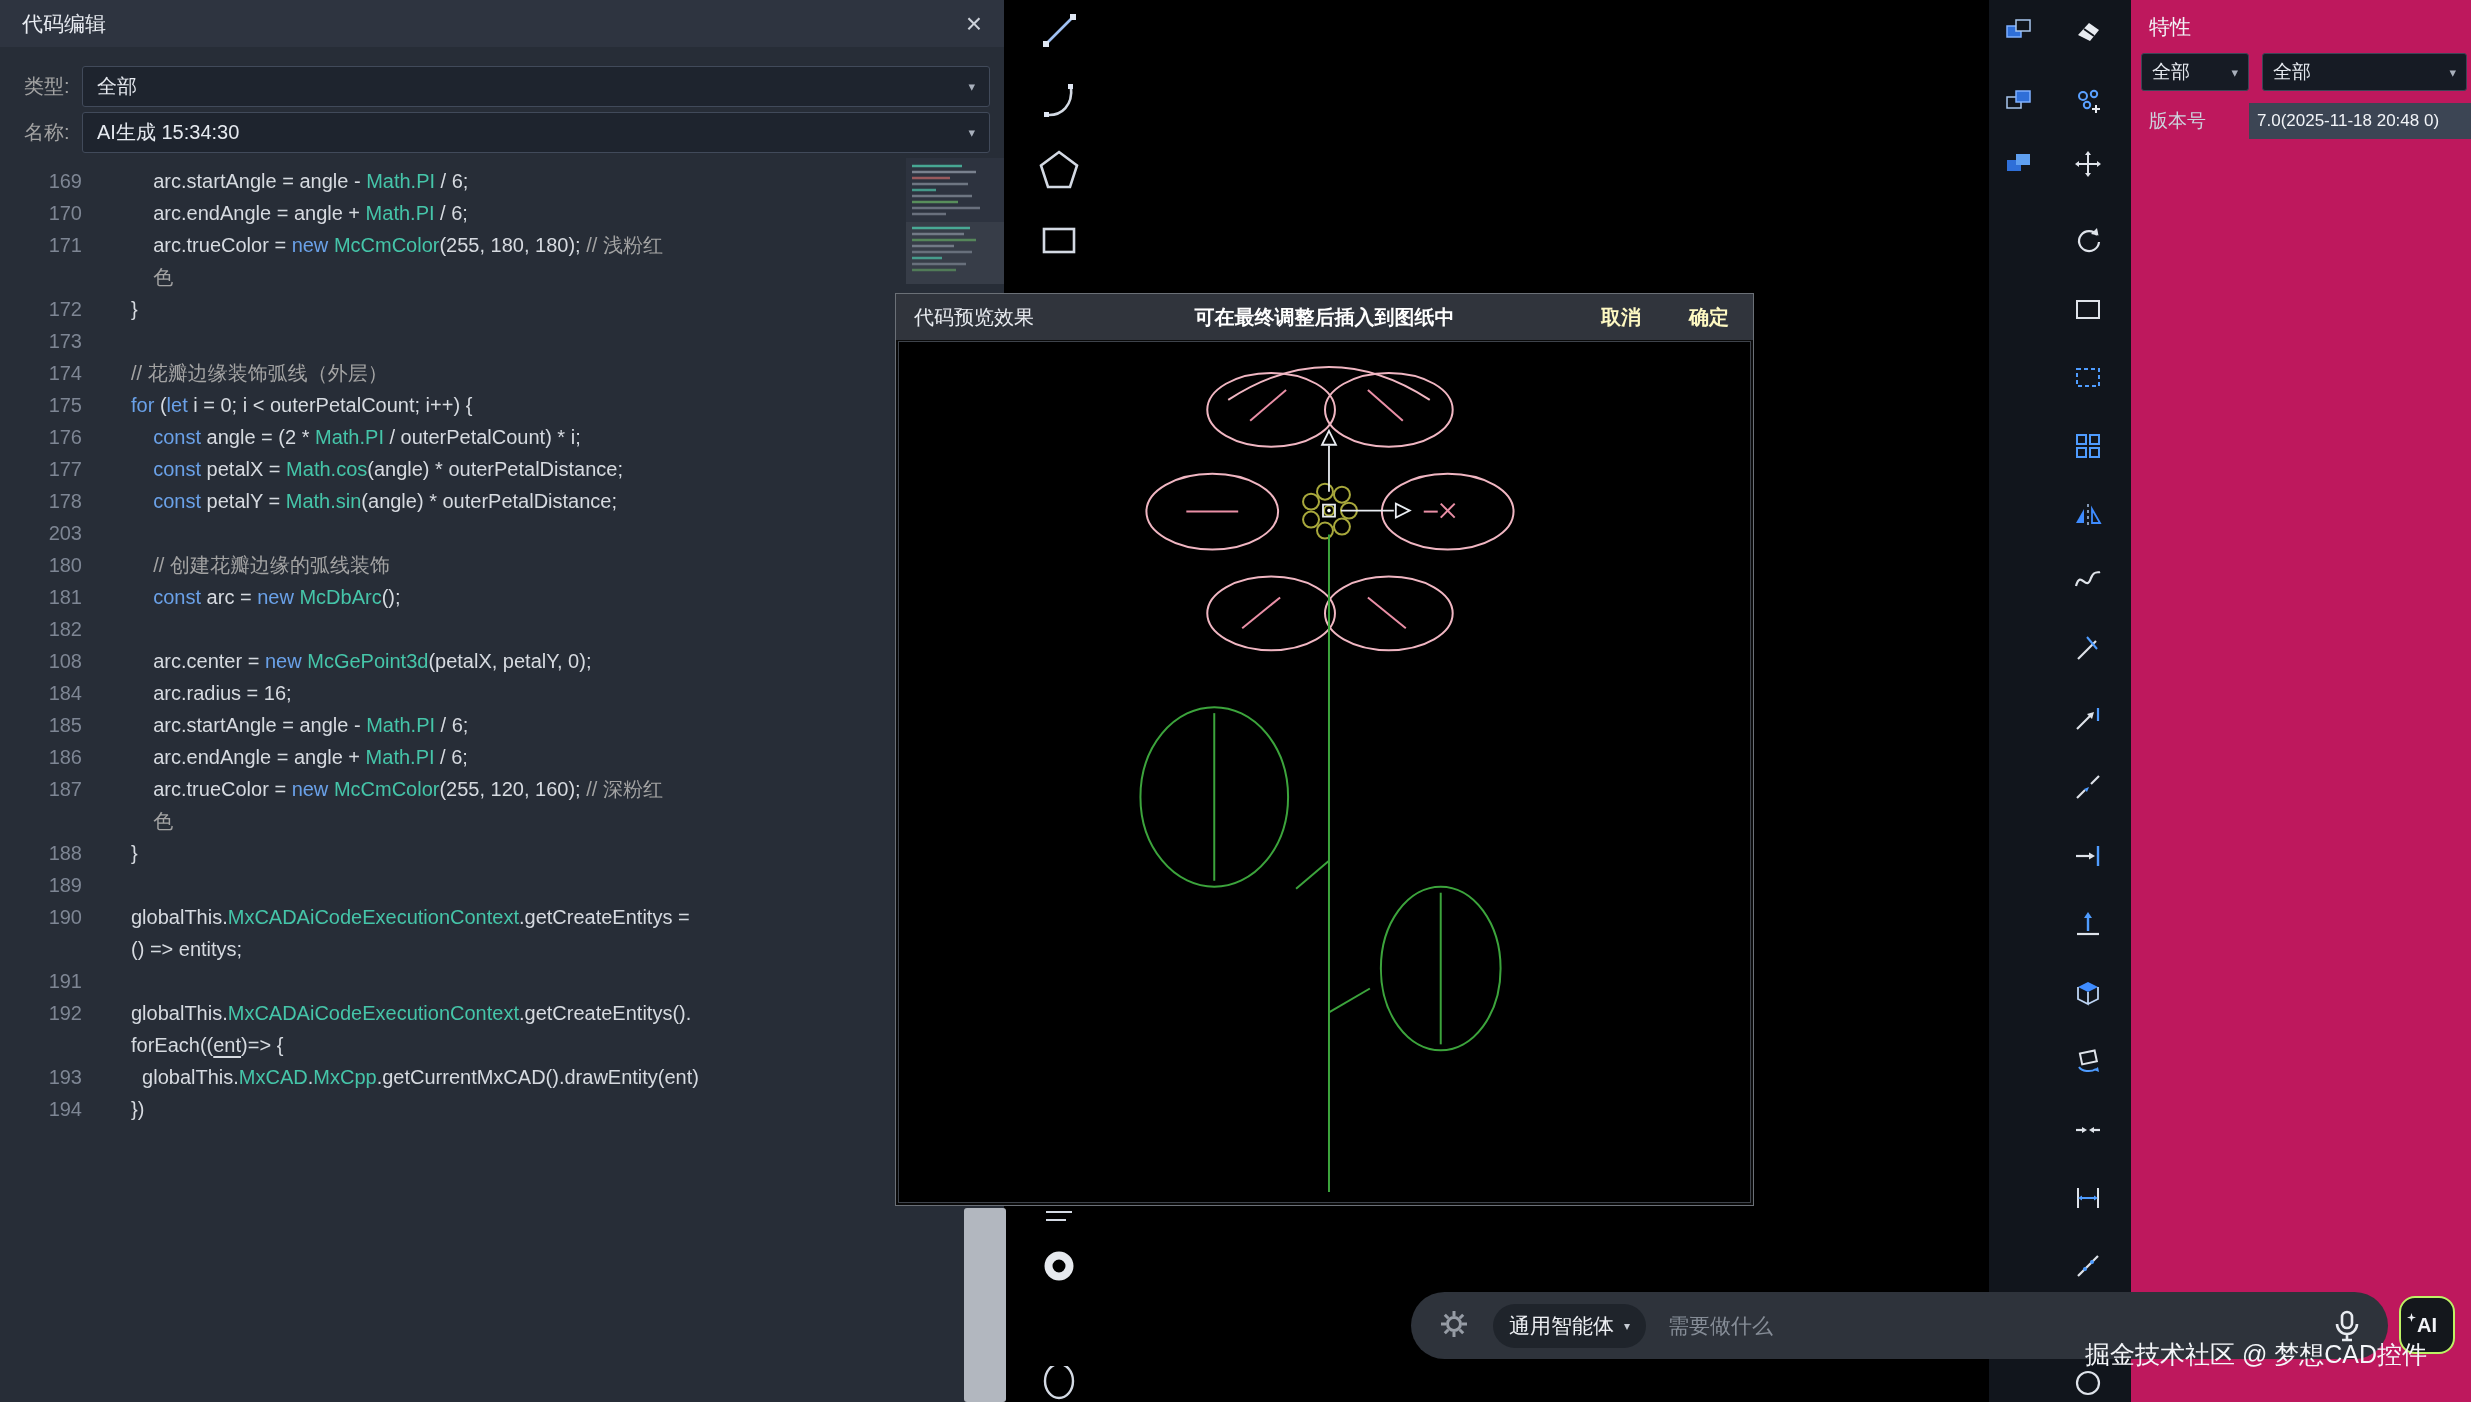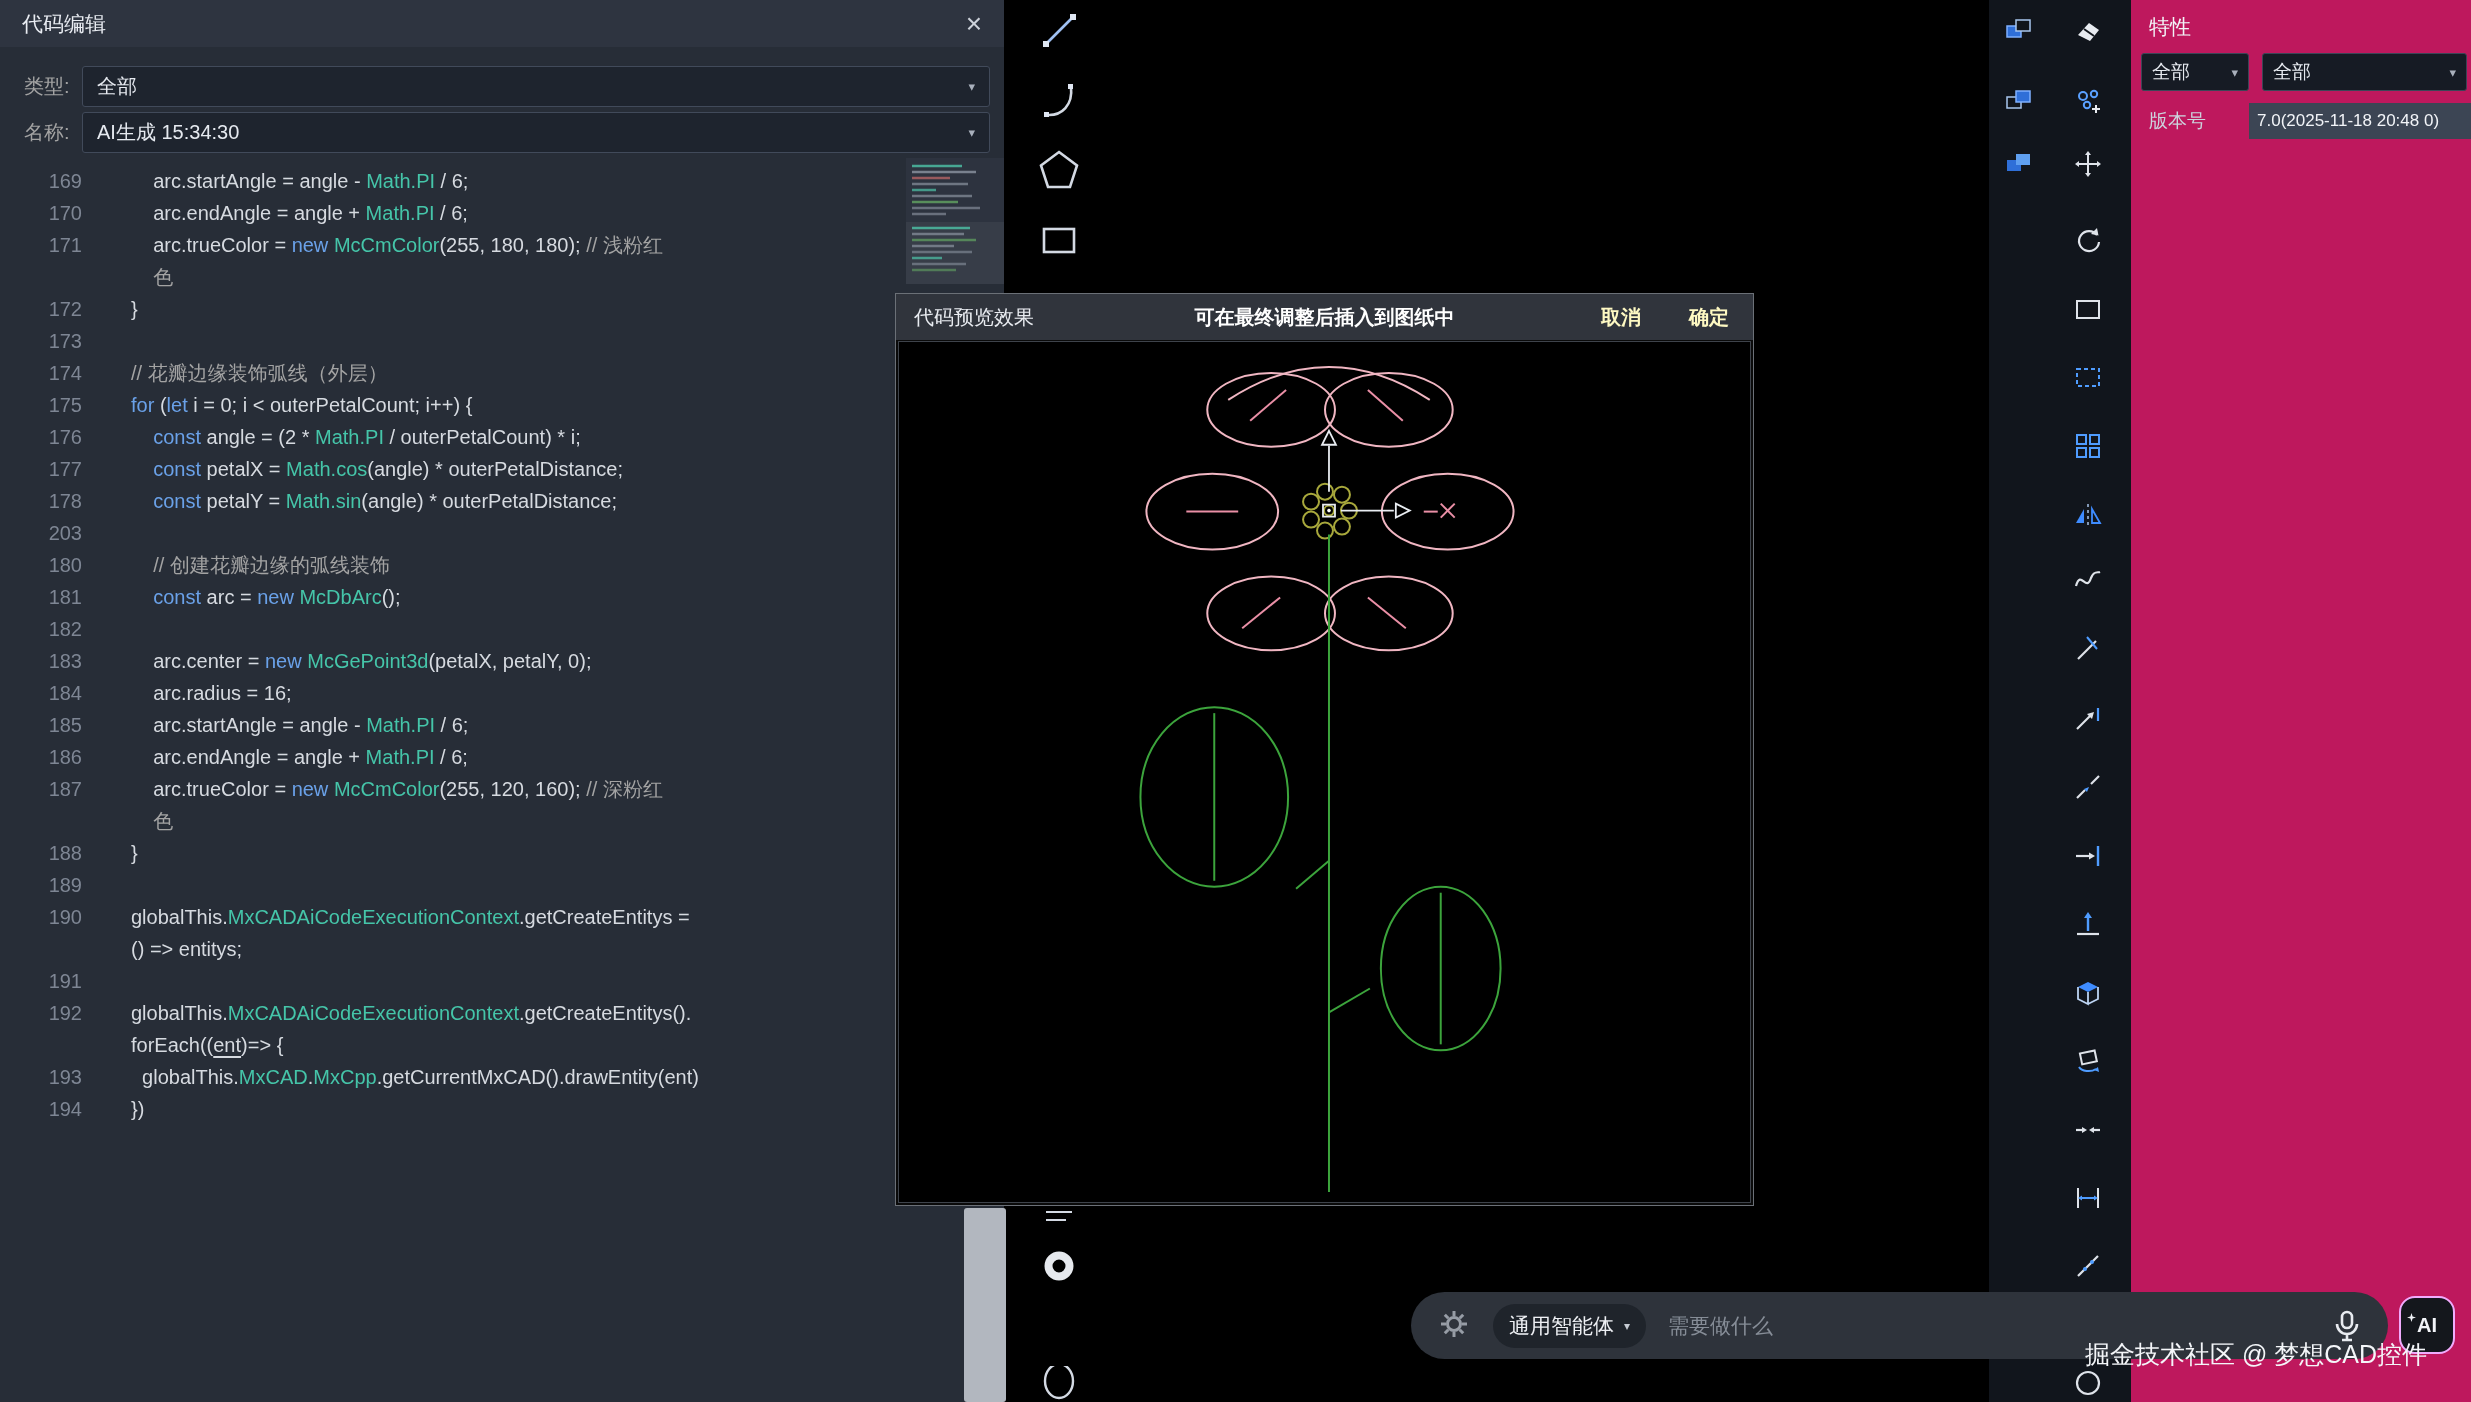--- a/index.html
+++ b/index.html
@@ -68,21 +68,21 @@
 
   
   #ai-bar { position:absolute; left:1411px; top:1292px; width:977px; height:67px; background:#2e333b;
             border-radius:34px; display:flex; align-items:center; padding:0 26px; z-index:45; }
   .agent-pill { display:flex; align-items:center; background:#1f242b; border-radius:22px; height:44px;
                 padding:0 16px; margin-left:22px; color:#eef0f4; font-size:21px; cursor:pointer; }
   .pill-chev { font-size:12px; color:#c6cbd3; margin-left:10px; }
   .ai-input { margin-left:22px; flex:1; cursor:text; }
   .ai-placeholder { color:#868d97; font-size:21px; }
   .mic { display:flex; align-items:center; cursor:pointer; }
-  #ai-badge { position:absolute; left:2399px; top:1296px; width:56px; height:58px; border:2px solid #f0abfc;
+  #ai-badge { position:absolute; left:2399px; top:1296px; width:56px; height:58px; border:2px solid #bef264;
               border-radius:16px; background:#14171c; color:#f2f4f8; display:flex; align-items:center;
               justify-content:center; font-size:20px; font-weight:bold; z-index:46; cursor:pointer; }
   #ai-badge .spark { position:absolute; left:6px; top:6px; }
   #watermark { position:absolute; right:44px; top:1338px; color:#f4f6f9; font-size:25px; z-index:50; }
 </style>
 </head>
 <body>
 
 <div id="root">
 
@@ -118,21 +118,21 @@
         <div class="code-row"><span class="ln">173</span><span class="cl"></span></div>
         <div class="code-row"><span class="ln">174</span><span class="cl"><span class="tk-c">// 花瓣边缘装饰弧线（外层）</span></span></div>
         <div class="code-row"><span class="ln">175</span><span class="cl"><span class="tk-k">for</span><span class="tk-p"> (</span><span class="tk-k">let</span><span class="tk-p"> i = 0; i &lt; outerPetalCount; i++) {</span></span></div>
         <div class="code-row"><span class="ln">176</span><span class="cl"><span class="tk-p">    </span><span class="tk-k">const</span><span class="tk-p"> angle = (2 * </span><span class="tk-t">Math.PI</span><span class="tk-p"> / outerPetalCount) * i;</span></span></div>
         <div class="code-row"><span class="ln">177</span><span class="cl"><span class="tk-p">    </span><span class="tk-k">const</span><span class="tk-p"> petalX = </span><span class="tk-t">Math.cos</span><span class="tk-p">(angle) * outerPetalDistance;</span></span></div>
         <div class="code-row"><span class="ln">178</span><span class="cl"><span class="tk-p">    </span><span class="tk-k">const</span><span class="tk-p"> petalY = </span><span class="tk-t">Math.sin</span><span class="tk-p">(angle) * outerPetalDistance;</span></span></div>
         <div class="code-row"><span class="ln">203</span><span class="cl"></span></div>
         <div class="code-row"><span class="ln">180</span><span class="cl"><span class="tk-p">    </span><span class="tk-c">// 创建花瓣边缘的弧线装饰</span></span></div>
         <div class="code-row"><span class="ln">181</span><span class="cl"><span class="tk-p">    </span><span class="tk-k">const</span><span class="tk-p"> arc = </span><span class="tk-k">new</span><span class="tk-p"> </span><span class="tk-t">McDbArc</span><span class="tk-p">();</span></span></div>
         <div class="code-row"><span class="ln">182</span><span class="cl"></span></div>
-        <div class="code-row"><span class="ln">183</span><span class="cl"><span class="tk-p">    arc.center = </span><span class="tk-k">new</span><span class="tk-p"> </span><span class="tk-t">McGePoint3d</span><span class="tk-p">(petalX, petalY, 0);</span></span></div>
+        <div class="code-row"><span class="ln">108</span><span class="cl"><span class="tk-p">    arc.center = </span><span class="tk-k">new</span><span class="tk-p"> </span><span class="tk-t">McGePoint3d</span><span class="tk-p">(petalX, petalY, 0);</span></span></div>
         <div class="code-row"><span class="ln">184</span><span class="cl"><span class="tk-p">    arc.radius = 16;</span></span></div>
         <div class="code-row"><span class="ln">185</span><span class="cl"><span class="tk-p">    arc.startAngle = angle - </span><span class="tk-t">Math.PI</span><span class="tk-p"> / 6;</span></span></div>
         <div class="code-row"><span class="ln">186</span><span class="cl"><span class="tk-p">    arc.endAngle = angle + </span><span class="tk-t">Math.PI</span><span class="tk-p"> / 6;</span></span></div>
         <div class="code-row"><span class="ln">187</span><span class="cl"><span class="tk-p">    arc.trueColor = </span><span class="tk-k">new</span><span class="tk-p"> </span><span class="tk-t">McCmColor</span><span class="tk-p">(255, 120, 160); </span><span class="tk-c">// 深粉红</span></span></div>
         <div class="code-row"><span class="ln"></span><span class="cl"><span class="tk-p">    </span><span class="tk-c">色</span></span></div>
         <div class="code-row"><span class="ln">188</span><span class="cl"><span class="tk-p">}</span></span></div>
         <div class="code-row"><span class="ln">189</span><span class="cl"></span></div>
         <div class="code-row"><span class="ln">190</span><span class="cl"><span class="tk-p">globalThis.</span><span class="tk-t">MxCADAiCodeExecutionContext</span><span class="tk-p">.getCreateEntitys = </span></span></div>
         <div class="code-row"><span class="ln"></span><span class="cl"><span class="tk-p">() =&gt; entitys;</span></span></div>
         <div class="code-row"><span class="ln">191</span><span class="cl"></span></div>

